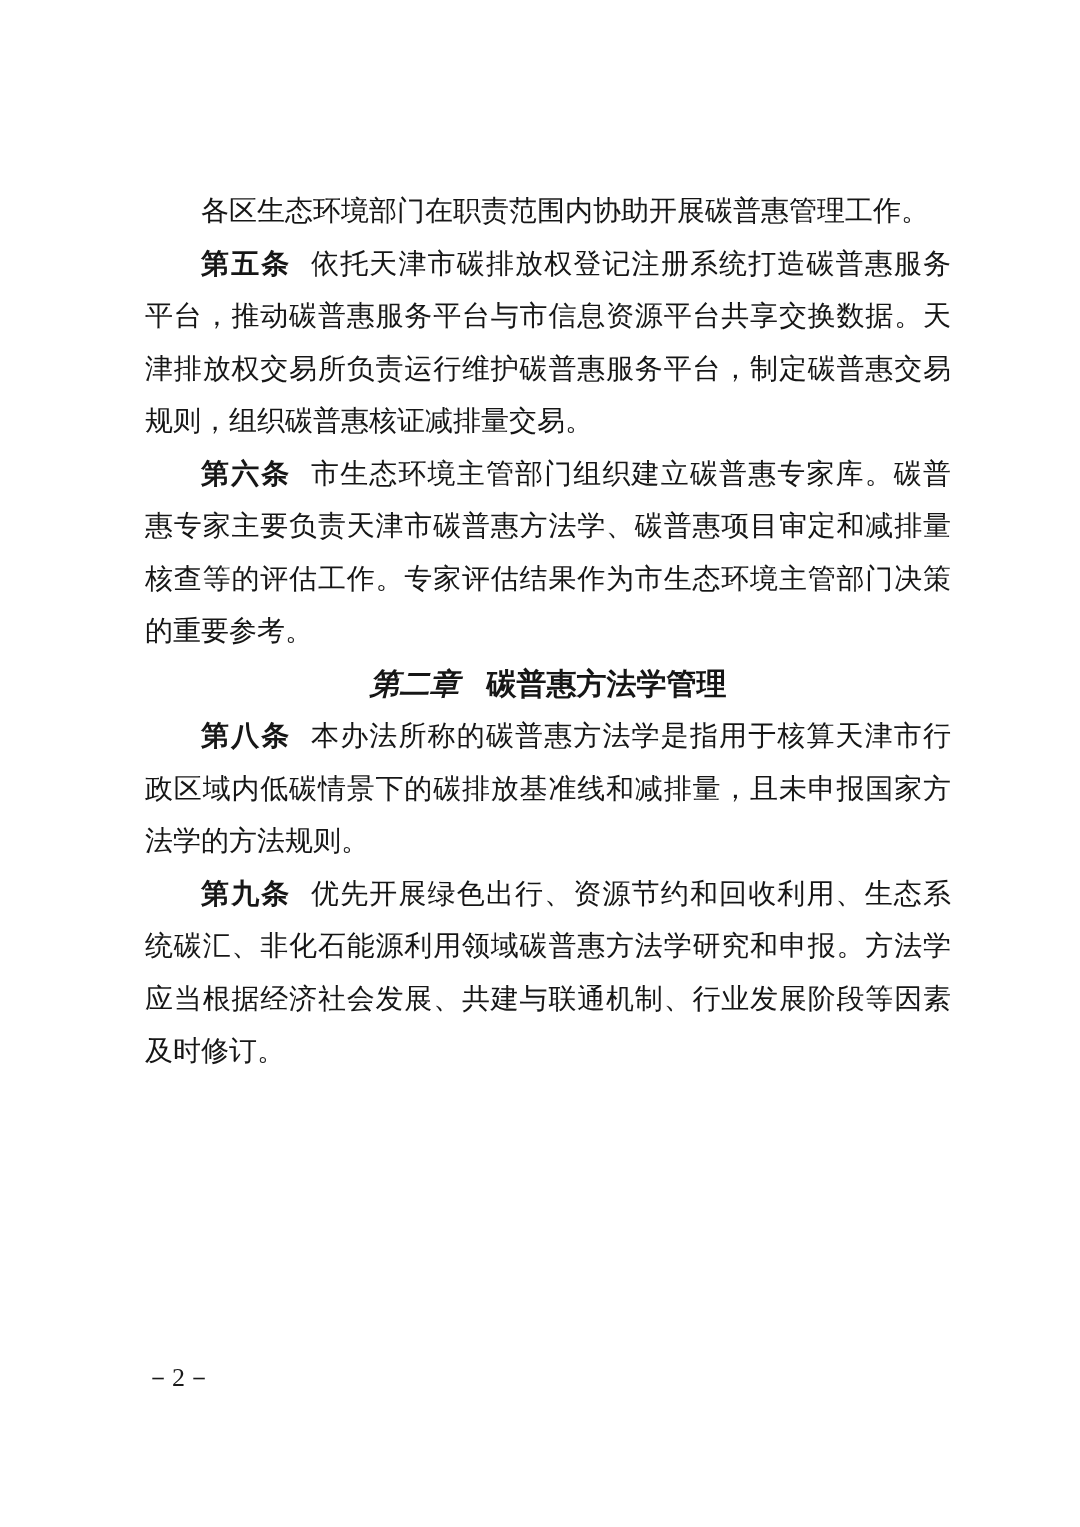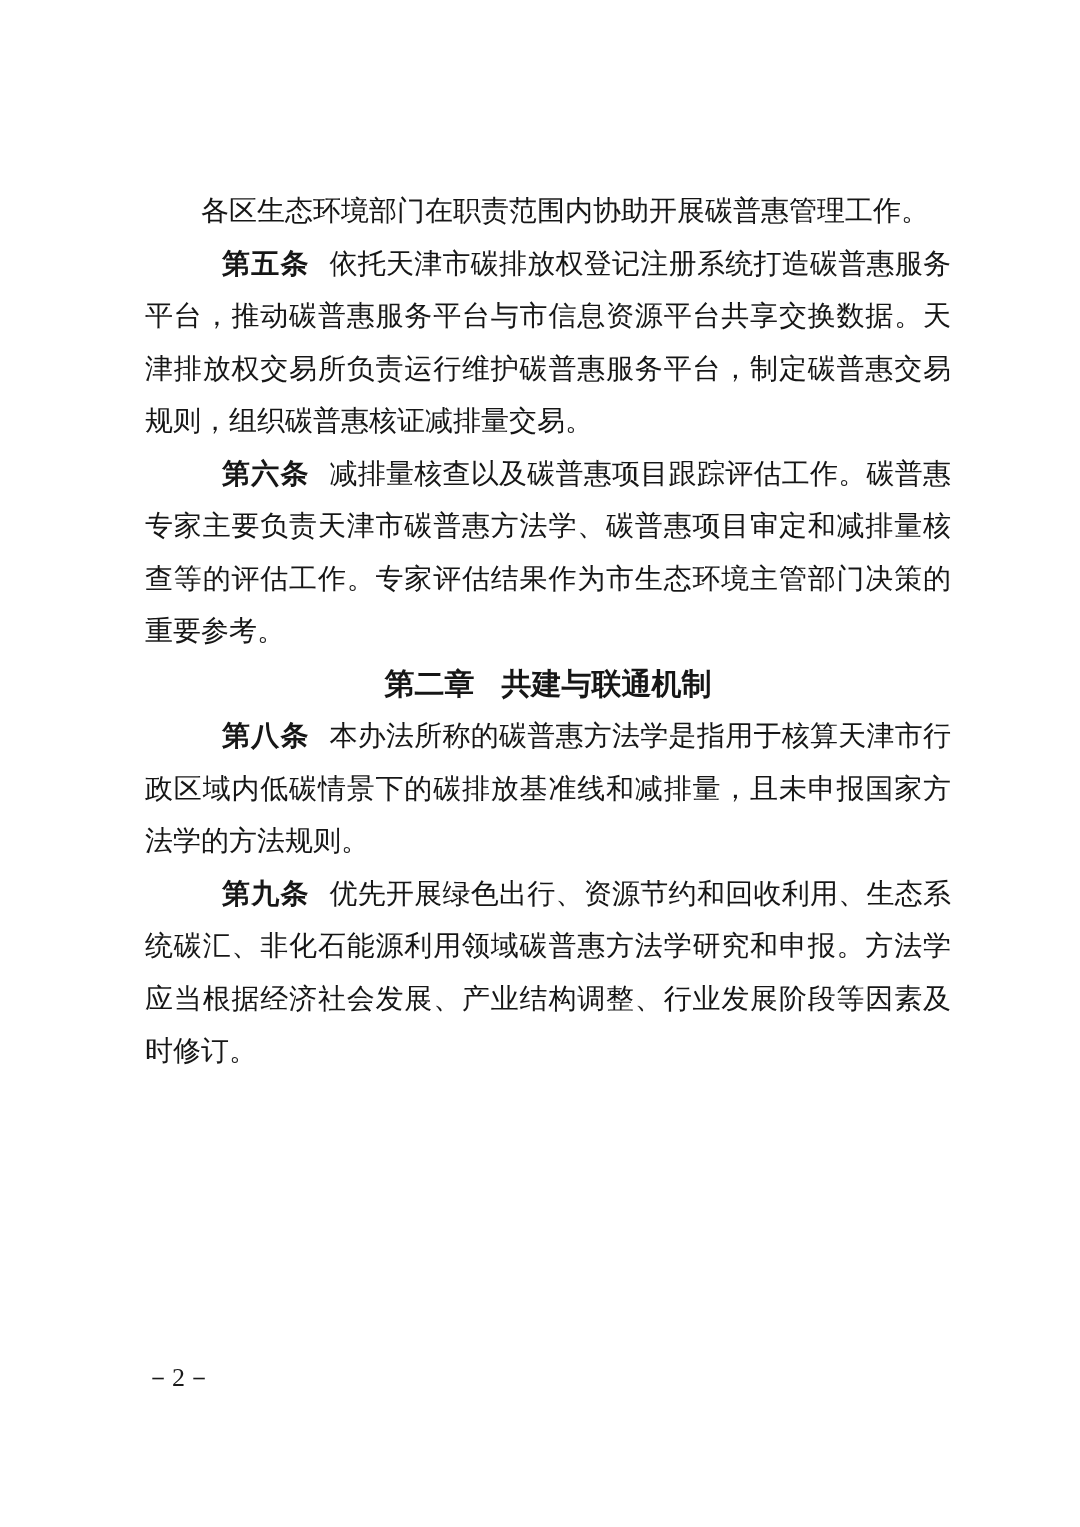--- a/index.html
+++ b/index.html
@@ -30,33 +30,32 @@
     text-align: justify;
     text-justify: inter-character;
     text-indent: 2em;
   }
 
   .article-label {
     font-family: "Liberation Sans", "DejaVu Sans", sans-serif;
     font-weight: 700;
     margin-right: 0.7em;
     letter-spacing: 1px;
-    margin-left: 21px;
   }
 
   .chapter {
     margin: 0;
     font-size: 30px;
     line-height: 52.5px;
     font-weight: 700;
     text-align: center;
     font-family: "Liberation Sans", "DejaVu Sans", sans-serif;
   }
 
-  .chapter-label { margin-right: 0.9em; }
+  .chapter-label { margin-right: 0.9em; font-style: italic; }
 
   .footer {
     position: absolute;
     left: 145px;
     top: 1362px;
     font-size: 26px;
     line-height: 32px;
     color: #1a1a1a;
     letter-spacing: 1px;
   }
@@ -65,25 +64,25 @@
 <body>
 
 <div class="page">
   <div class="content">
 
     <p class="para"><span>各区生态环境部门在职责范围内协助开展碳普惠管理工作。</span></p>
 
 
     <p class="para"><b class="article-label">第五条</b><span>依托天津市碳排放权登记注册系统打造碳普惠服务平台，推动碳普惠服务平台与市信息资源平台共享交换数据。天津排放权交易所负责运行维护碳普惠服务平台，制定碳普惠交易规则，组织碳普惠核证减排量交易。</span></p>
 
-    <p class="para"><b class="article-label">第六条</b><span>减排量核查以及碳普惠项目跟踪评估工作。碳普惠专家主要负责天津市碳普惠方法学、碳普惠项目审定和减排量核查等的评估工作。专家评估结果作为市生态环境主管部门决策的重要参考。</span></p>
+    <p class="para"><b class="article-label">第六条</b><span>市生态环境主管部门组织建立碳普惠专家库。碳普惠专家主要负责天津市碳普惠方法学、碳普惠项目审定和减排量核查等的评估工作。专家评估结果作为市生态环境主管部门决策的重要参考。</span></p>
 
 
-    <h2 class="chapter"><span class="chapter-label">第二章</span><span>共建与联通机制</span></h2>
+    <h2 class="chapter"><span class="chapter-label">第二章</span><span>碳普惠方法学管理</span></h2>
 
     <p class="para"><b class="article-label">第八条</b><span>本办法所称的碳普惠方法学是指用于核算天津市行政区域内低碳情景下的碳排放基准线和减排量，且未申报国家方法学的方法规则。</span></p>
 
-    <p class="para"><b class="article-label">第九条</b><span>优先开展绿色出行、资源节约和回收利用、生态系统碳汇、非化石能源利用领域碳普惠方法学研究和申报。方法学应当根据经济社会发展、产业结构调整、行业发展阶段等因素及时修订。</span></p>
+    <p class="para"><b class="article-label">第九条</b><span>优先开展绿色出行、资源节约和回收利用、生态系统碳汇、非化石能源利用领域碳普惠方法学研究和申报。方法学应当根据经济社会发展、共建与联通机制、行业发展阶段等因素及时修订。</span></p>
 
   </div>
 
   <div class="footer">－2－</div>
 </div>
 
 </body></html>

